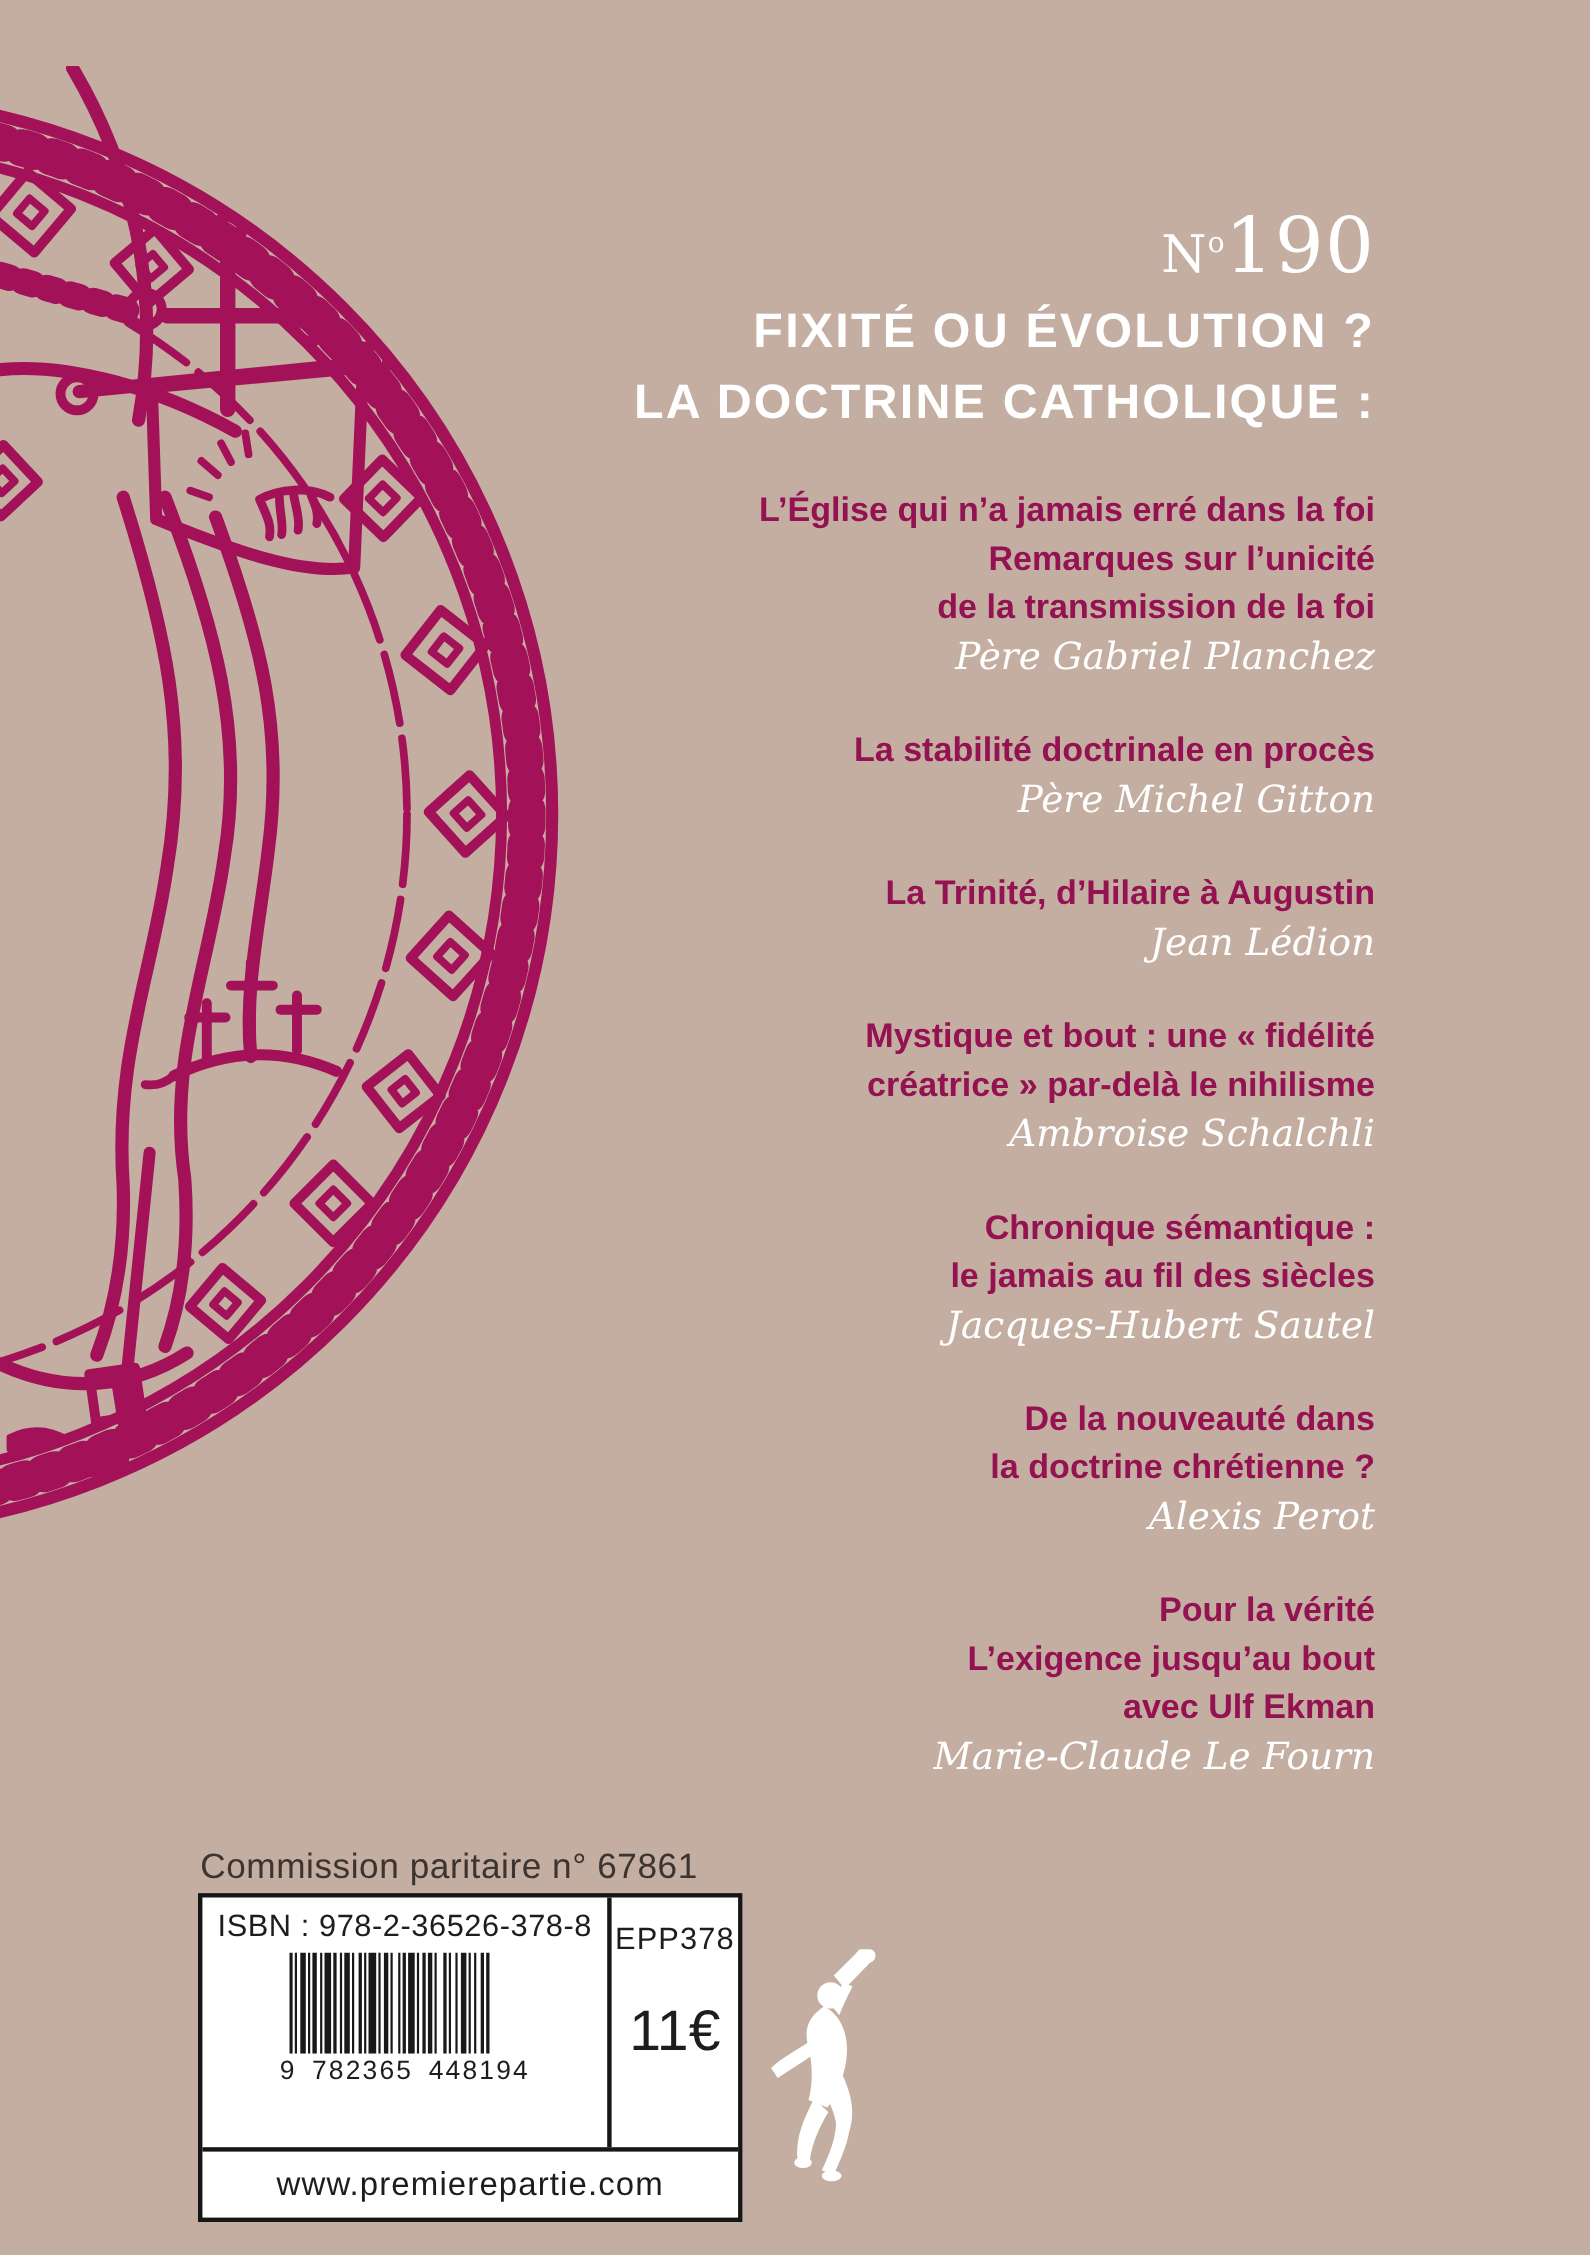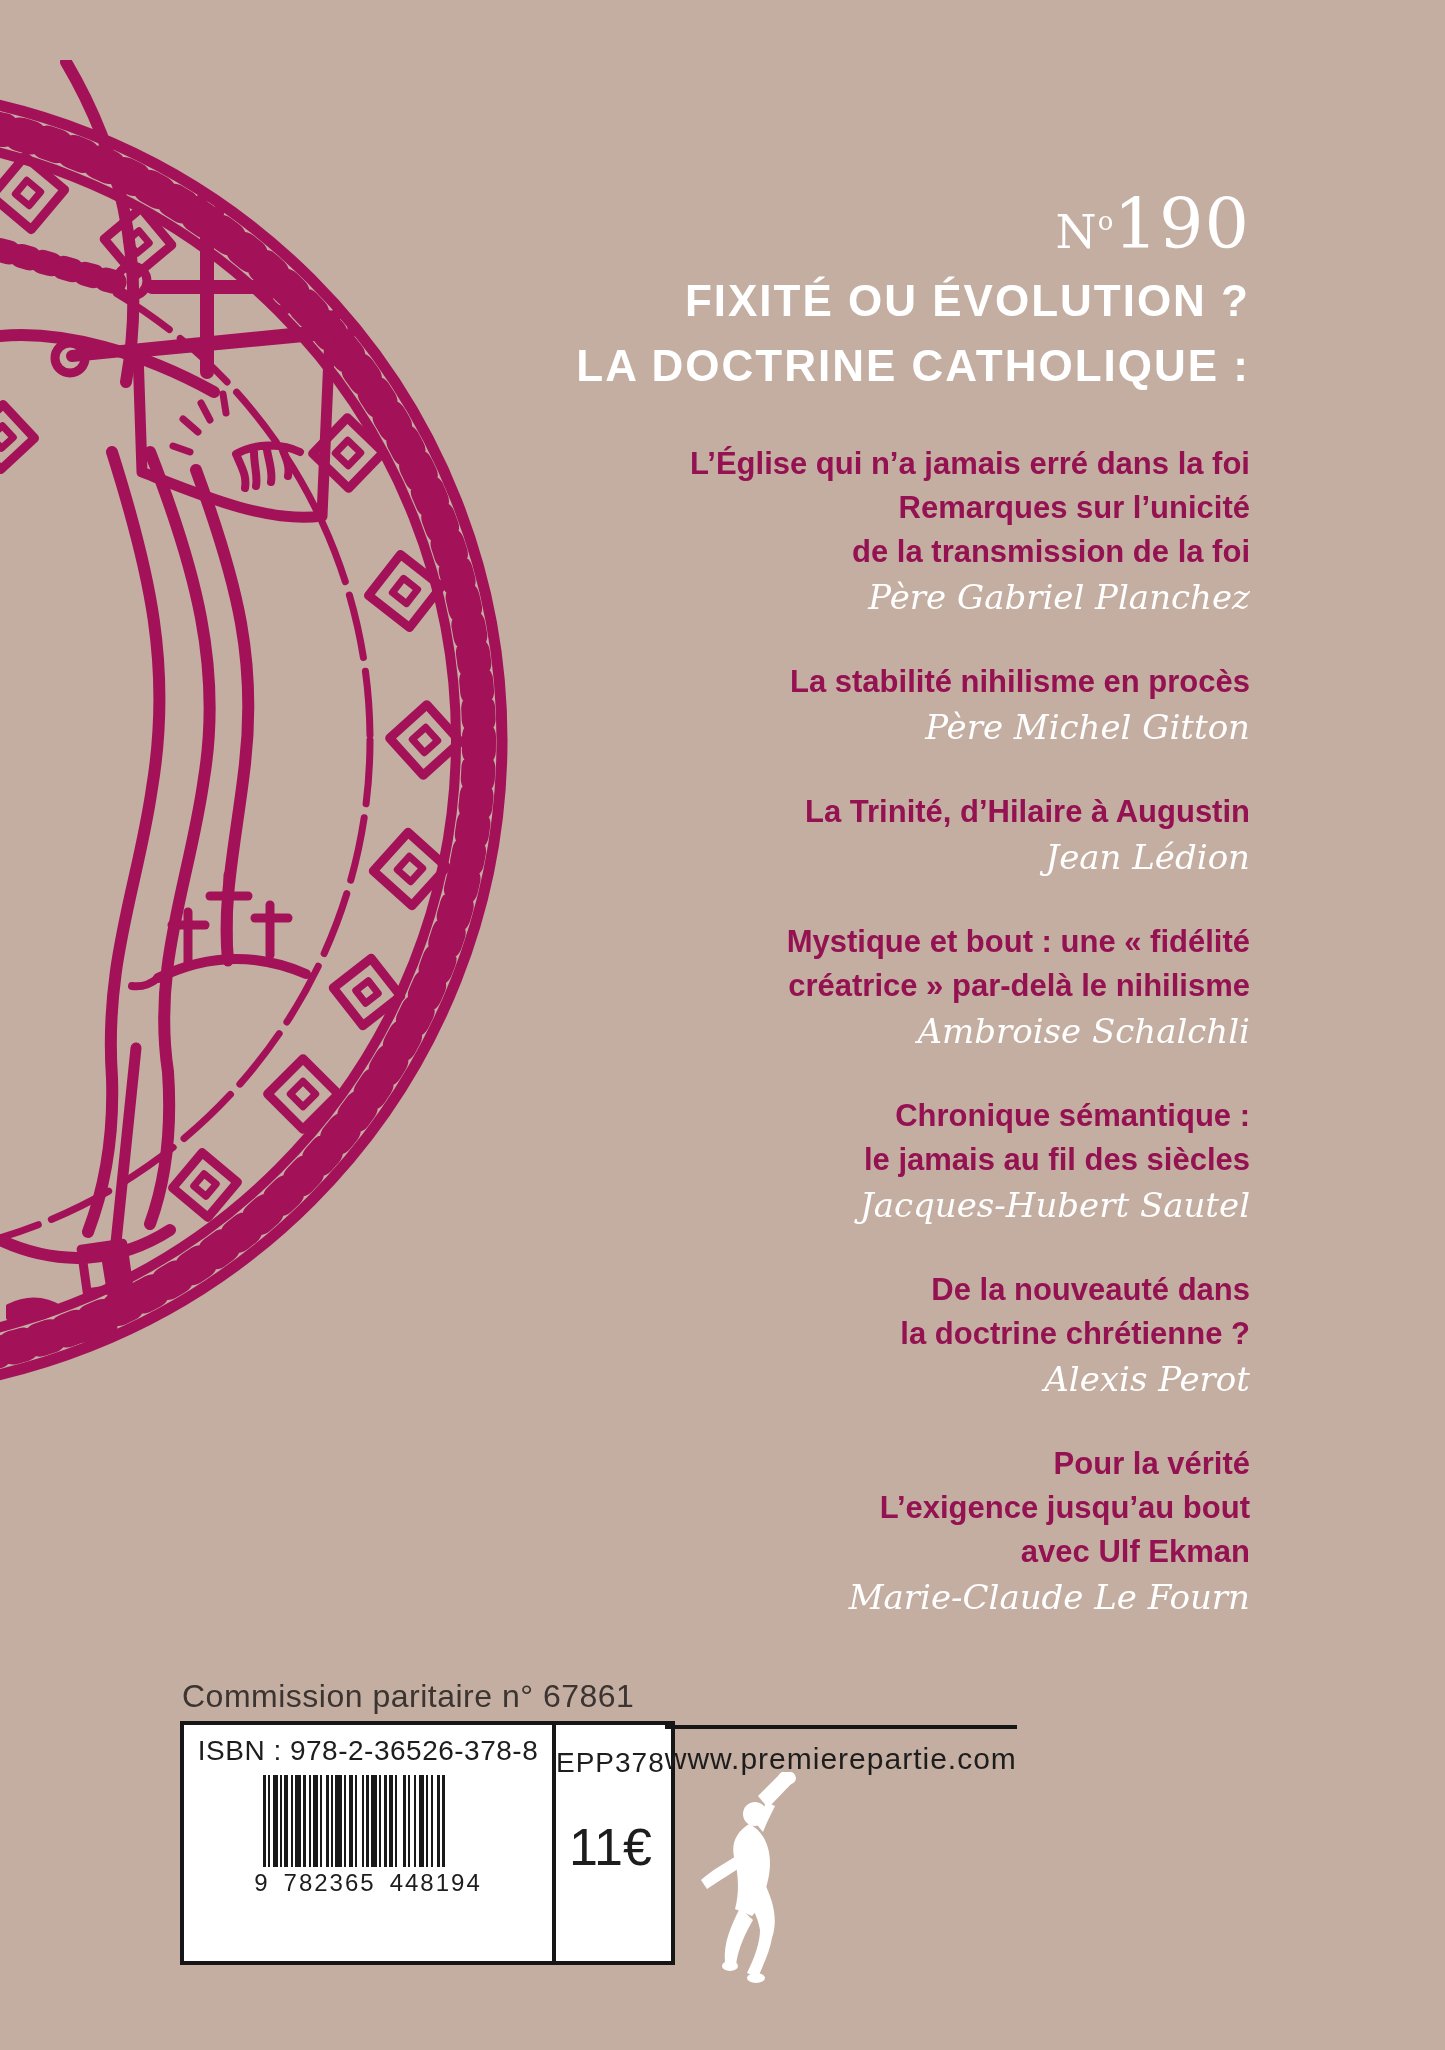--- a/index.html
+++ b/index.html
@@ -34,23 +34,23 @@
   .article-author{
     color:#ffffff;font-family:"DejaVu Serif","Liberation Serif",serif;
     font-style:italic;font-size:34px;line-height:46px;font-weight:500;
   }
   
   .commission{
     position:absolute;left:182px;top:1678px;
     color:#3b3430;font-size:32px;letter-spacing:.5px;
   }
   .isbn-box{
-    position:absolute;left:180px;top:1721px;width:495px;height:244px;
+    position:absolute;left:180px;top:1721px;width:495px;height:299px;
     background:#ffffff;border:4px solid #161616;box-sizing:border-box;
-    display:flex;flex-direction:row;
+    display:flex;flex-direction:column;
   }
   .box-main{flex:1;display:flex;min-height:0;}
   .cell-left{width:372px;border-right:4px solid #161616;box-sizing:border-box;
     display:flex;flex-direction:column;align-items:center;}
   .cell-right{flex:1;display:flex;flex-direction:column;align-items:center;}
   .isbn-text{color:#1d1d1d;font-size:28px;margin-top:10px;letter-spacing:.5px;}
   .barcode{margin-top:8px;width:210px;height:92px;display:flex;align-items:stretch;overflow:hidden;}
   .barcode i{display:block;height:100%;}
   .barcode i.b{background:#191919;}
   .barcode-digits{
@@ -178,21 +178,21 @@
     <div class="article-title">
           <span>L’Église qui n’a jamais erré dans la foi</span>
           <span>Remarques sur l’unicité</span>
           <span>de la transmission de la foi</span>
         </div>
     <div class="article-author">Père Gabriel Planchez</div>
   </div>
 
   <div class="article">
     <div class="article-title">
-          <span>La stabilité nihilisme en procès</span>
+          <span>La stabilité doctrinale en procès</span>
         </div>
     <div class="article-author">Père Michel Gitton</div>
   </div>
 
   <div class="article">
     <div class="article-title">
           <span>La Trinité, d’Hilaire à Augustin</span>
         </div>
     <div class="article-author">Jean Lédion</div>
   </div>

